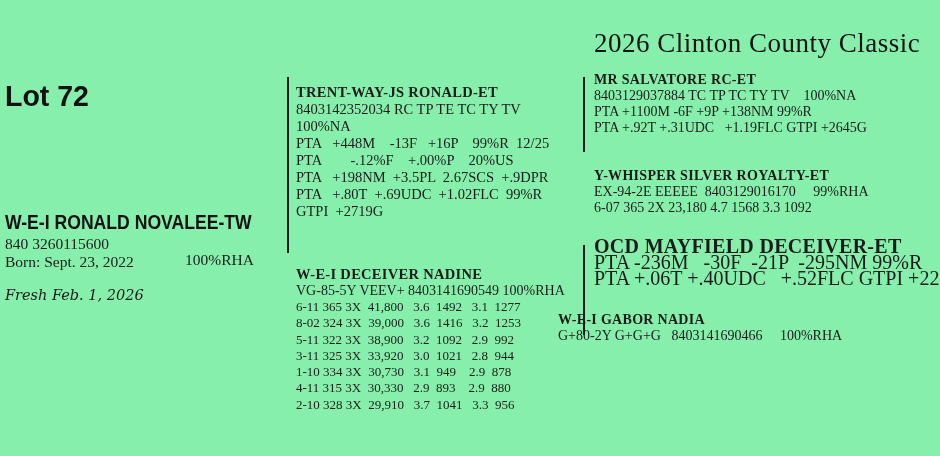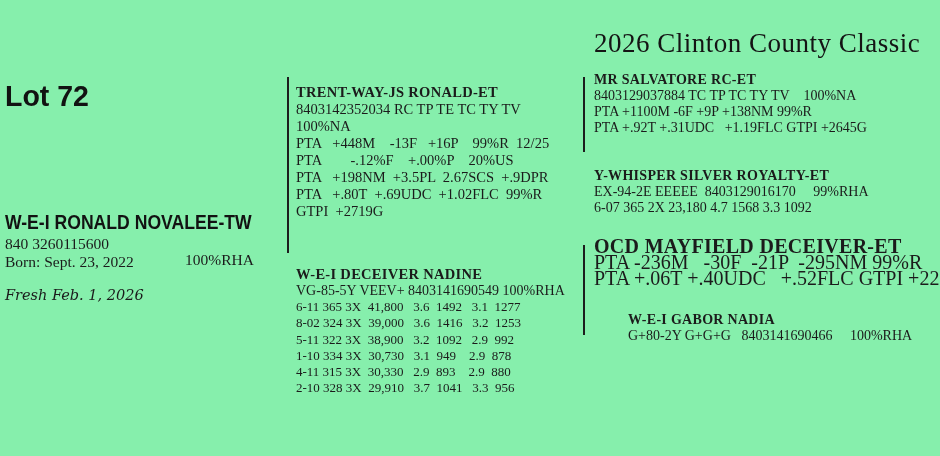--- a/index.html
+++ b/index.html
@@ -85,21 +85,21 @@
   }
   .ped-line { white-space: pre; }
 
   .blk-sire   { left: 296px; top: 72px; margin-top: 12px; }
   .blk-dam    { left: 296px; top: 266px; line-height: 16.5px; }
   .blk-dam .ped-line { font-size: 14px; }
   .blk-dam .records .ped-line { font-size: 13px; line-height: 16.3px; }
   .blk-ss { left: 594px; top: 72px;  line-height: 16px; font-size: 14px; }
   .blk-sd { left: 594px; top: 144px; line-height: 16px; font-size: 14px; margin-top: 24px; }
   .blk-ds { left: 594px; top: 238px; line-height: 16px; font-size: 20px; }
-  .blk-dd { left: 628px; top: 312px; line-height: 16px; font-size: 14px; }
+  .blk-dd { left: 558px; top: 312px; line-height: 16px; font-size: 14px; }
 </style>
 </head>
 <body>
 
 <div class="page">
 
   <div class="abs sale-title">2026 Clinton County Classic</div>
 
   <div class="abs lot-number">Lot 72</div>
 
@@ -130,20 +130,21 @@
     <div class="ped-line">GTPI  +2719G</div>
   </div>
 
   <div class="abs ped-block blk-dam">
     <div class="ped-header">W-E-I DECEIVER NADINE</div>
     <div class="ped-line">VG-85-5Y VEEV+ 8403141690549 100%RHA</div>
     <div class="records">
       <div class="ped-line">6-11 365 3X  41,800   3.6  1492   3.1  1277</div>
       <div class="ped-line">8-02 324 3X  39,000   3.6  1416   3.2  1253</div>
       <div class="ped-line">5-11 322 3X  38,900   3.2  1092   2.9  992</div>
+      <div class="ped-line">3-11 325 3X  33,920   3.0  1021   2.8  944</div>
       <div class="ped-line">1-10 334 3X  30,730   3.1  949    2.9  878</div>
       <div class="ped-line">4-11 315 3X  30,330   2.9  893    2.9  880</div>
       <div class="ped-line">2-10 328 3X  29,910   3.7  1041   3.3  956</div>
     </div>
   </div>
 
   <div class="abs ped-block blk-ss">
     <div class="ped-header">MR SALVATORE RC-ET</div>
     <div class="ped-line">8403129037884 TC TP TC TY TV    100%NA</div>
     <div class="ped-line">PTA +1100M -6F +9P +138NM 99%R</div>

